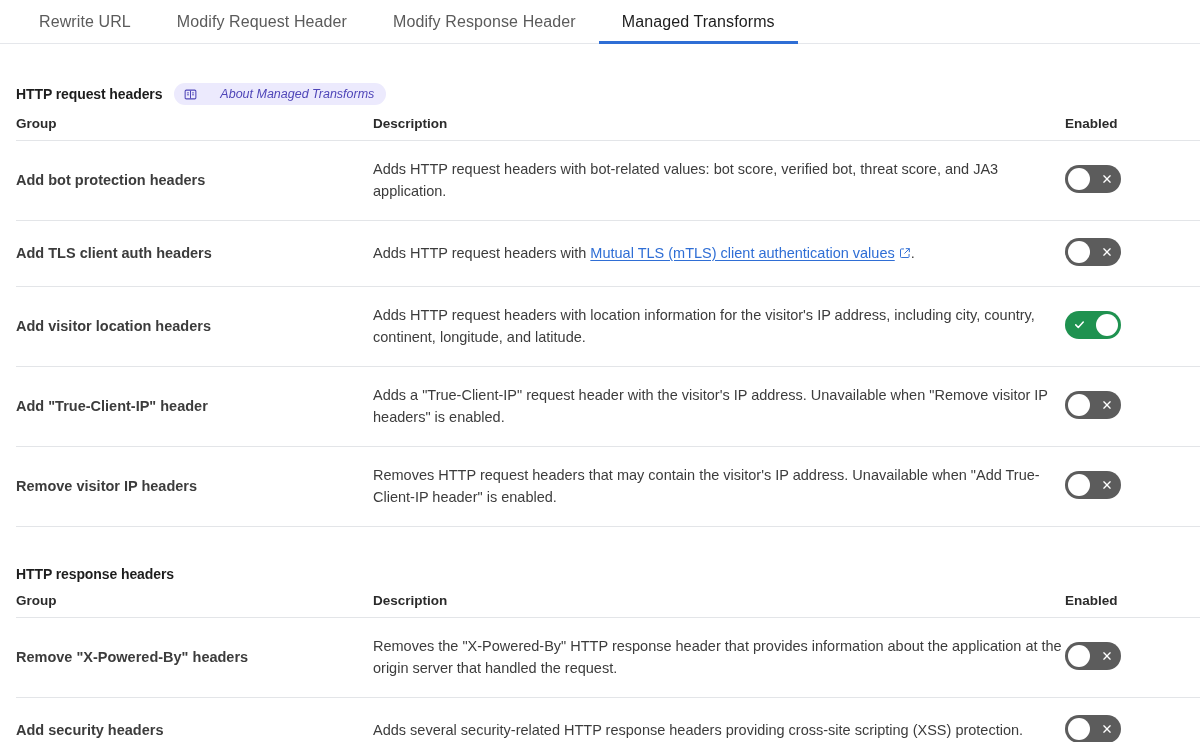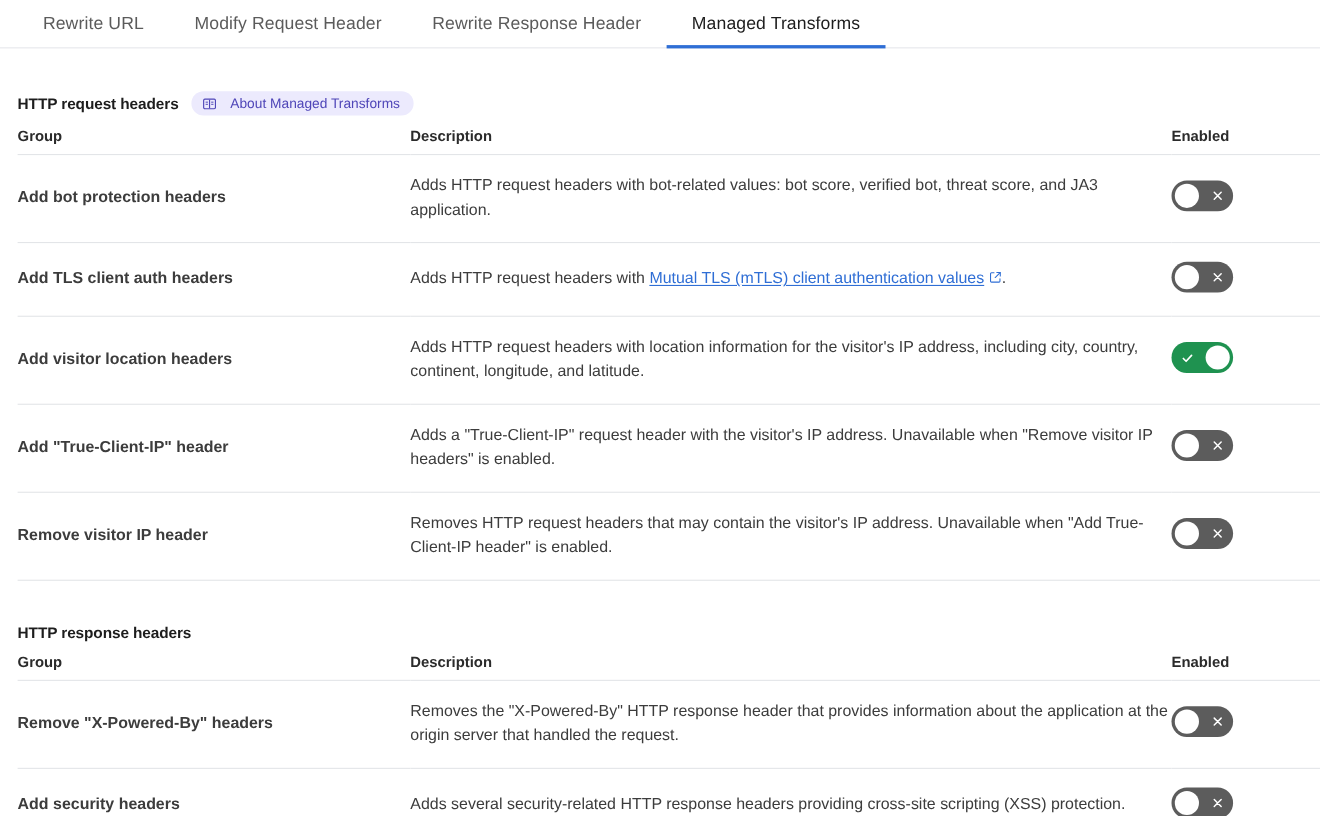--- a/index.html
+++ b/index.html
@@ -71,29 +71,30 @@
   .section-title {
     font-size: 14px;
     font-weight: bold;
     color: #1d1d1d;
     letter-spacing: -0.1px;
     margin: 0;
   }
   .about-pill {
     display: inline-flex;
     align-items: center;
-    gap: 12px;
+    gap: 23px;
     background: #eceafd;
     color: #4f46b8;
     border-radius: 999px;
     padding: 4px 12px 4px 10px;
     font-size: 12.5px;
     cursor: pointer;
     text-decoration: none;
     white-space: nowrap;
+    font-style: italic;
   }
   .about-pill .bookicon { display: flex; align-items: center; }
 
   
   table.mt-table {
     width: 100%;
     border-collapse: collapse;
     table-layout: fixed;
   }
   table.mt-table th {
@@ -165,21 +166,21 @@
   .toggle.on { background: #1f9250; }
   .toggle.on .knob { left: auto; right: 3px; }
   .toggle.on .mark { right: auto; left: 8px; }
 </style>
 </head>
 <body>
 
 <div class="tabbar" id="tabbar">
     <button class="tab">Rewrite URL</button>
     <button class="tab">Modify Request Header</button>
-    <button class="tab">Rewrite Response Header</button>
+    <button class="tab">Modify Response Header</button>
     <button class="tab active">Managed Transforms</button>
   </div>
 
 <div id="sections-host">
     <div class="section">
       <div class="section-head">
         <h2 class="section-title">HTTP request headers</h2>
         <a class="about-pill" href="#">
           <span class="bookicon">
             <svg width="13" height="13" viewBox="0 0 16 16" fill="none" aria-hidden="true">
@@ -254,21 +255,21 @@
             <td class="enabled-cell"><button class="toggle">
                 <span class="mark">
                   <svg width="12" height="12" viewBox="0 0 16 16" fill="none" aria-hidden="true">
                     <path d="M3.8 3.8l8.4 8.4M12.2 3.8l-8.4 8.4" stroke="#ffffff" stroke-width="1.8" stroke-linecap="round"></path>
                   </svg>
                 </span>
                 <span class="knob"></span>
               </button></td>
           </tr>
           <tr>
-            <td class="group-cell">Remove visitor IP header</td>
+            <td class="group-cell">Remove visitor IP headers</td>
             <td class="desc-cell">Removes HTTP request headers that may contain the visitor's IP address. Unavailable when "Add True-Client-IP header" is enabled.</td>
             <td class="enabled-cell"><button class="toggle">
                 <span class="mark">
                   <svg width="12" height="12" viewBox="0 0 16 16" fill="none" aria-hidden="true">
                     <path d="M3.8 3.8l8.4 8.4M12.2 3.8l-8.4 8.4" stroke="#ffffff" stroke-width="1.8" stroke-linecap="round"></path>
                   </svg>
                 </span>
                 <span class="knob"></span>
               </button></td>
           </tr>

